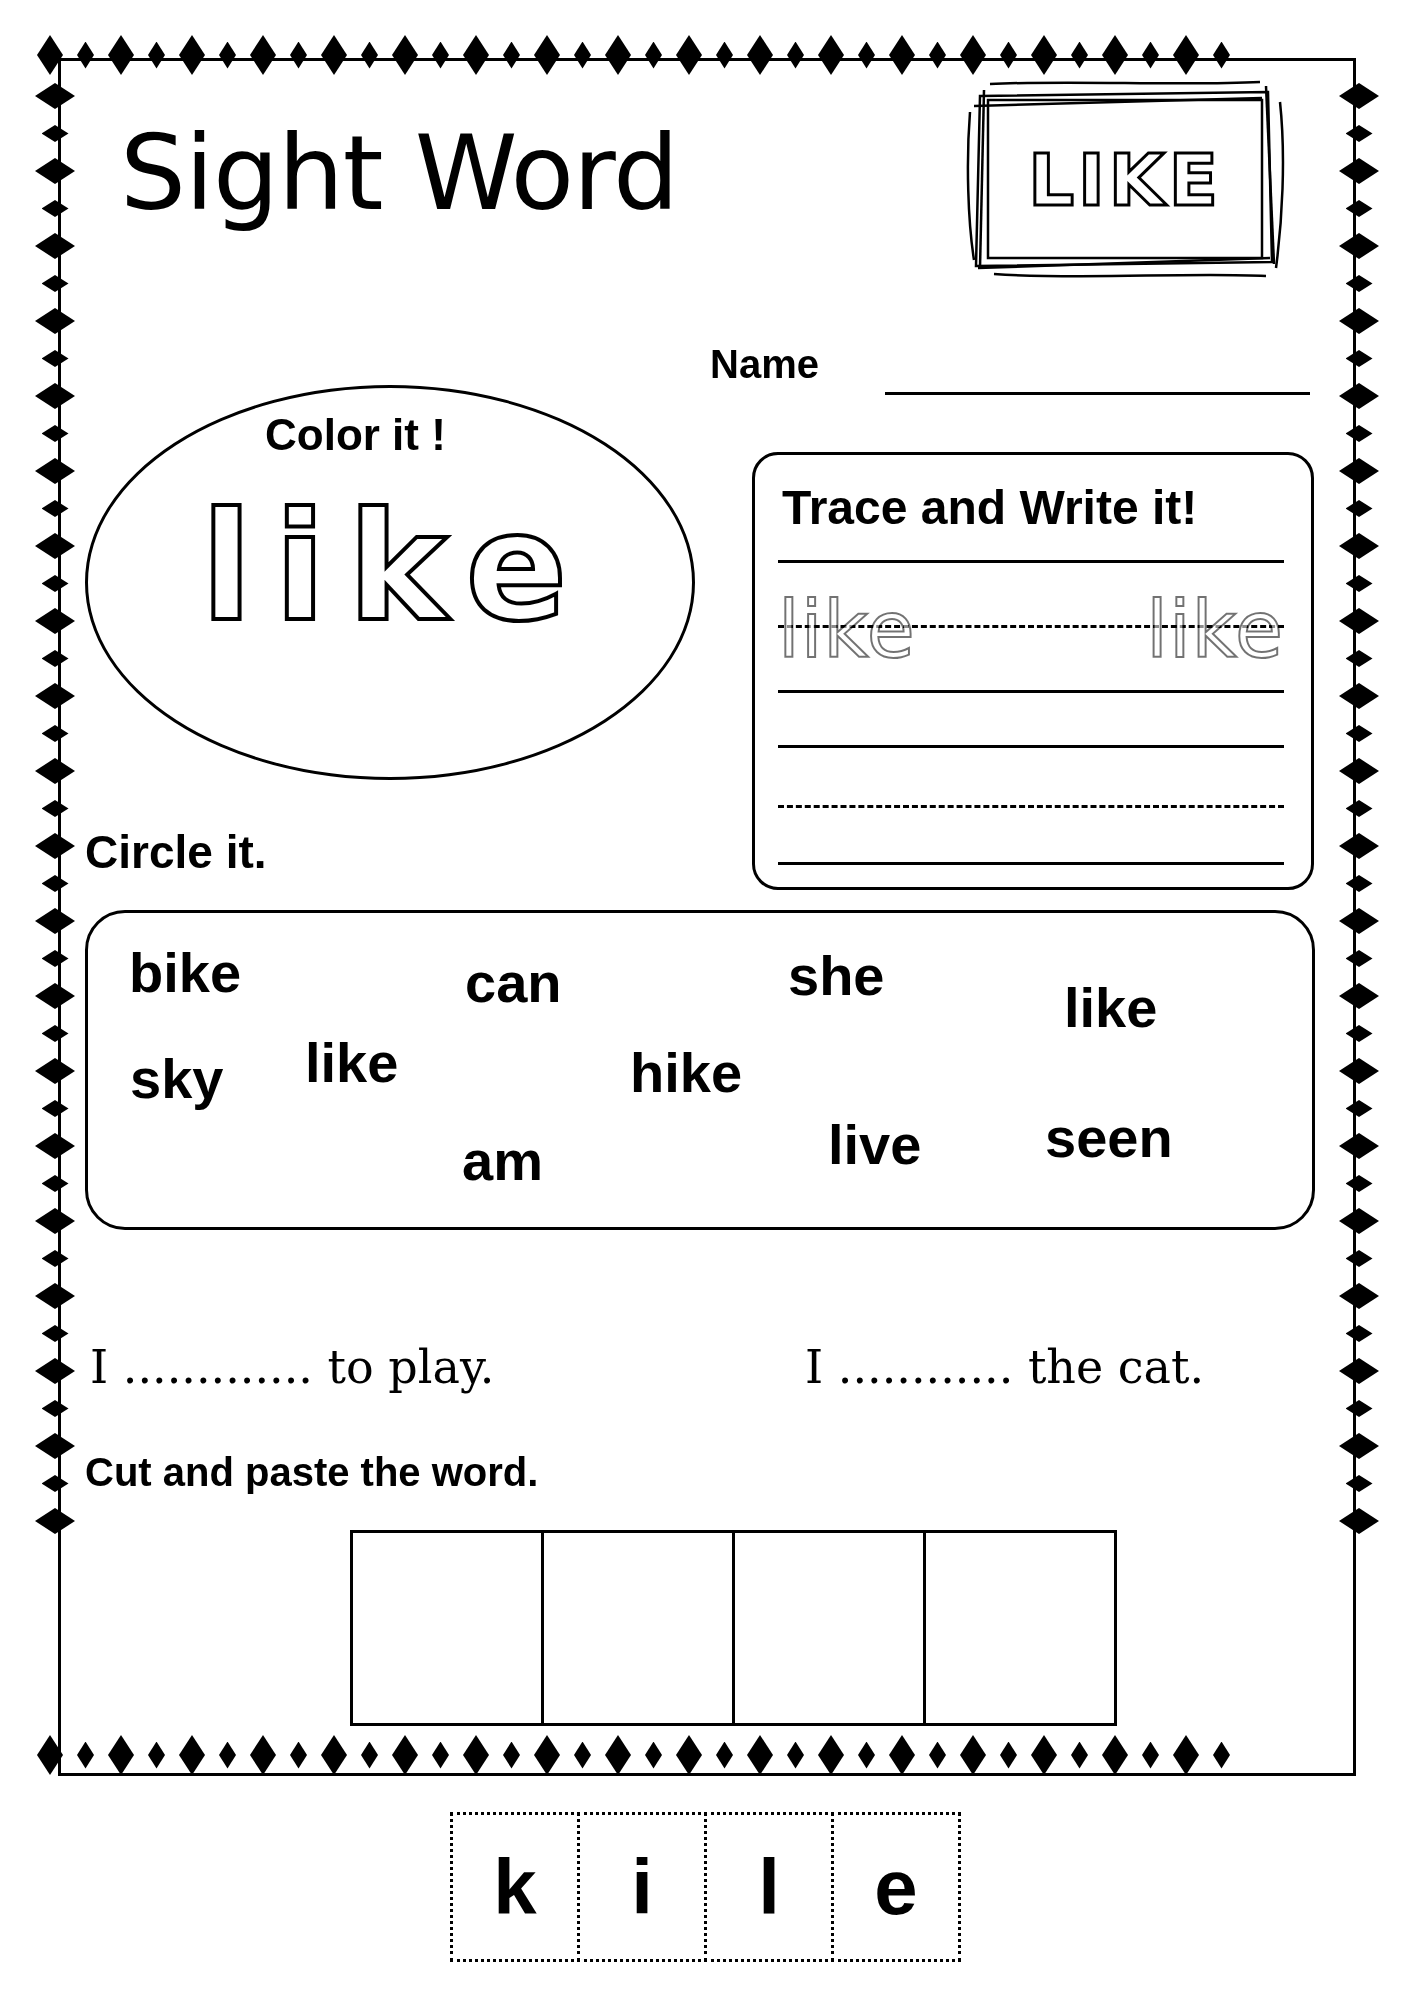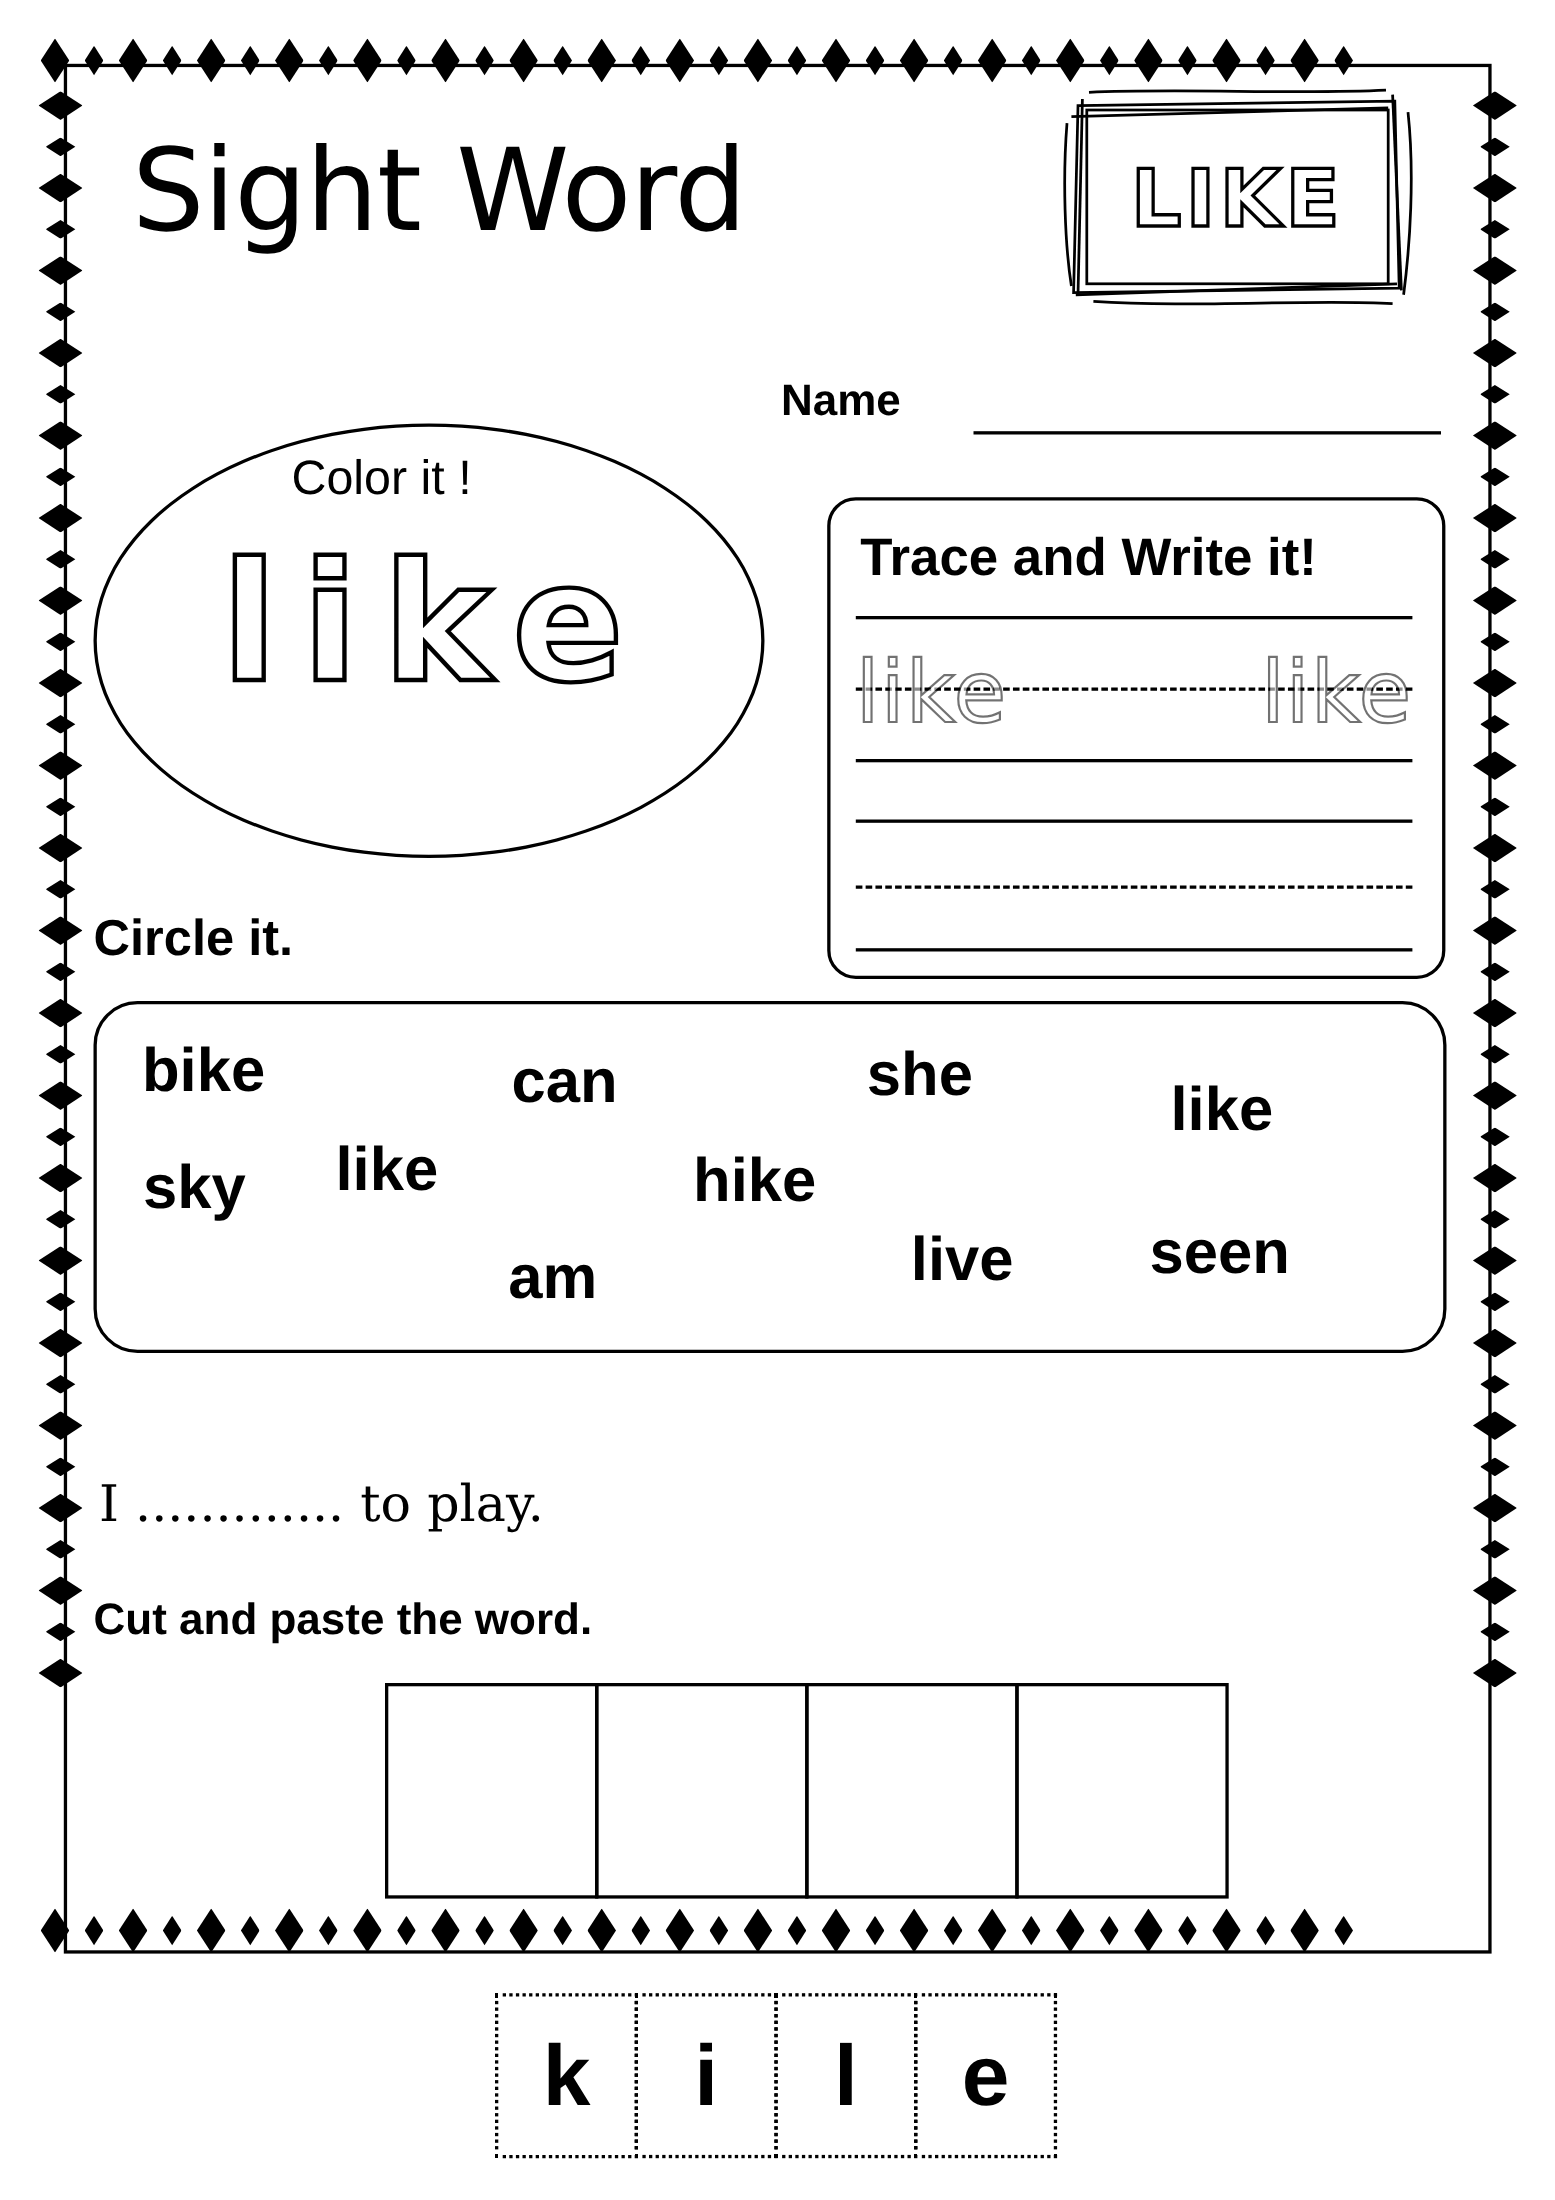--- a/index.html
+++ b/index.html
@@ -101,21 +101,21 @@
     left: 85px; top: 385px;
     width: 610px; height: 395px;
     border: 3px solid #000;
     border-radius: 50%;
     box-sizing: border-box;
   }
   .color-it {
     position: absolute;
     left: 265px; top: 410px;
     font-size: 44px;
-    font-weight: 400;
+    font-weight: 700;
   }
   .hollow-like {
     position: absolute;
     left: 110px; top: 480px;
     width: 570px;
     text-align: center;
     font-size: 150px;
     font-weight: 700;
     letter-spacing: 22px;
     font-family: "DejaVu Sans", sans-serif;
@@ -449,20 +449,21 @@
       <div class="bank-word" style="left: 1064px; top: 975px;">like</div>
       <div class="bank-word" style="left: 305px; top: 1030px;">like</div>
       <div class="bank-word" style="left: 630px; top: 1040px;">hike</div>
       <div class="bank-word" style="left: 130px; top: 1046px;">sky</div>
       <div class="bank-word" style="left: 462px; top: 1128px;">am</div>
       <div class="bank-word" style="left: 828px; top: 1112px;">live</div>
       <div class="bank-word" style="left: 1045px; top: 1105px;">seen</div>
     </div>
 
   <div class="sentence s1">I ............. to play.</div>
+  <div class="sentence s2">I ............ the cat.</div>
 
   <div class="cut-label">Cut and paste the word.</div>
   <div class="paste-grid" id="paste-grid">
       <div class="paste-cell"></div>
       <div class="paste-cell"></div>
       <div class="paste-cell"></div>
       <div class="paste-cell"></div>
     </div>
   <div class="cut-row" id="cut-row">
       <div class="cut-cell">k</div>

